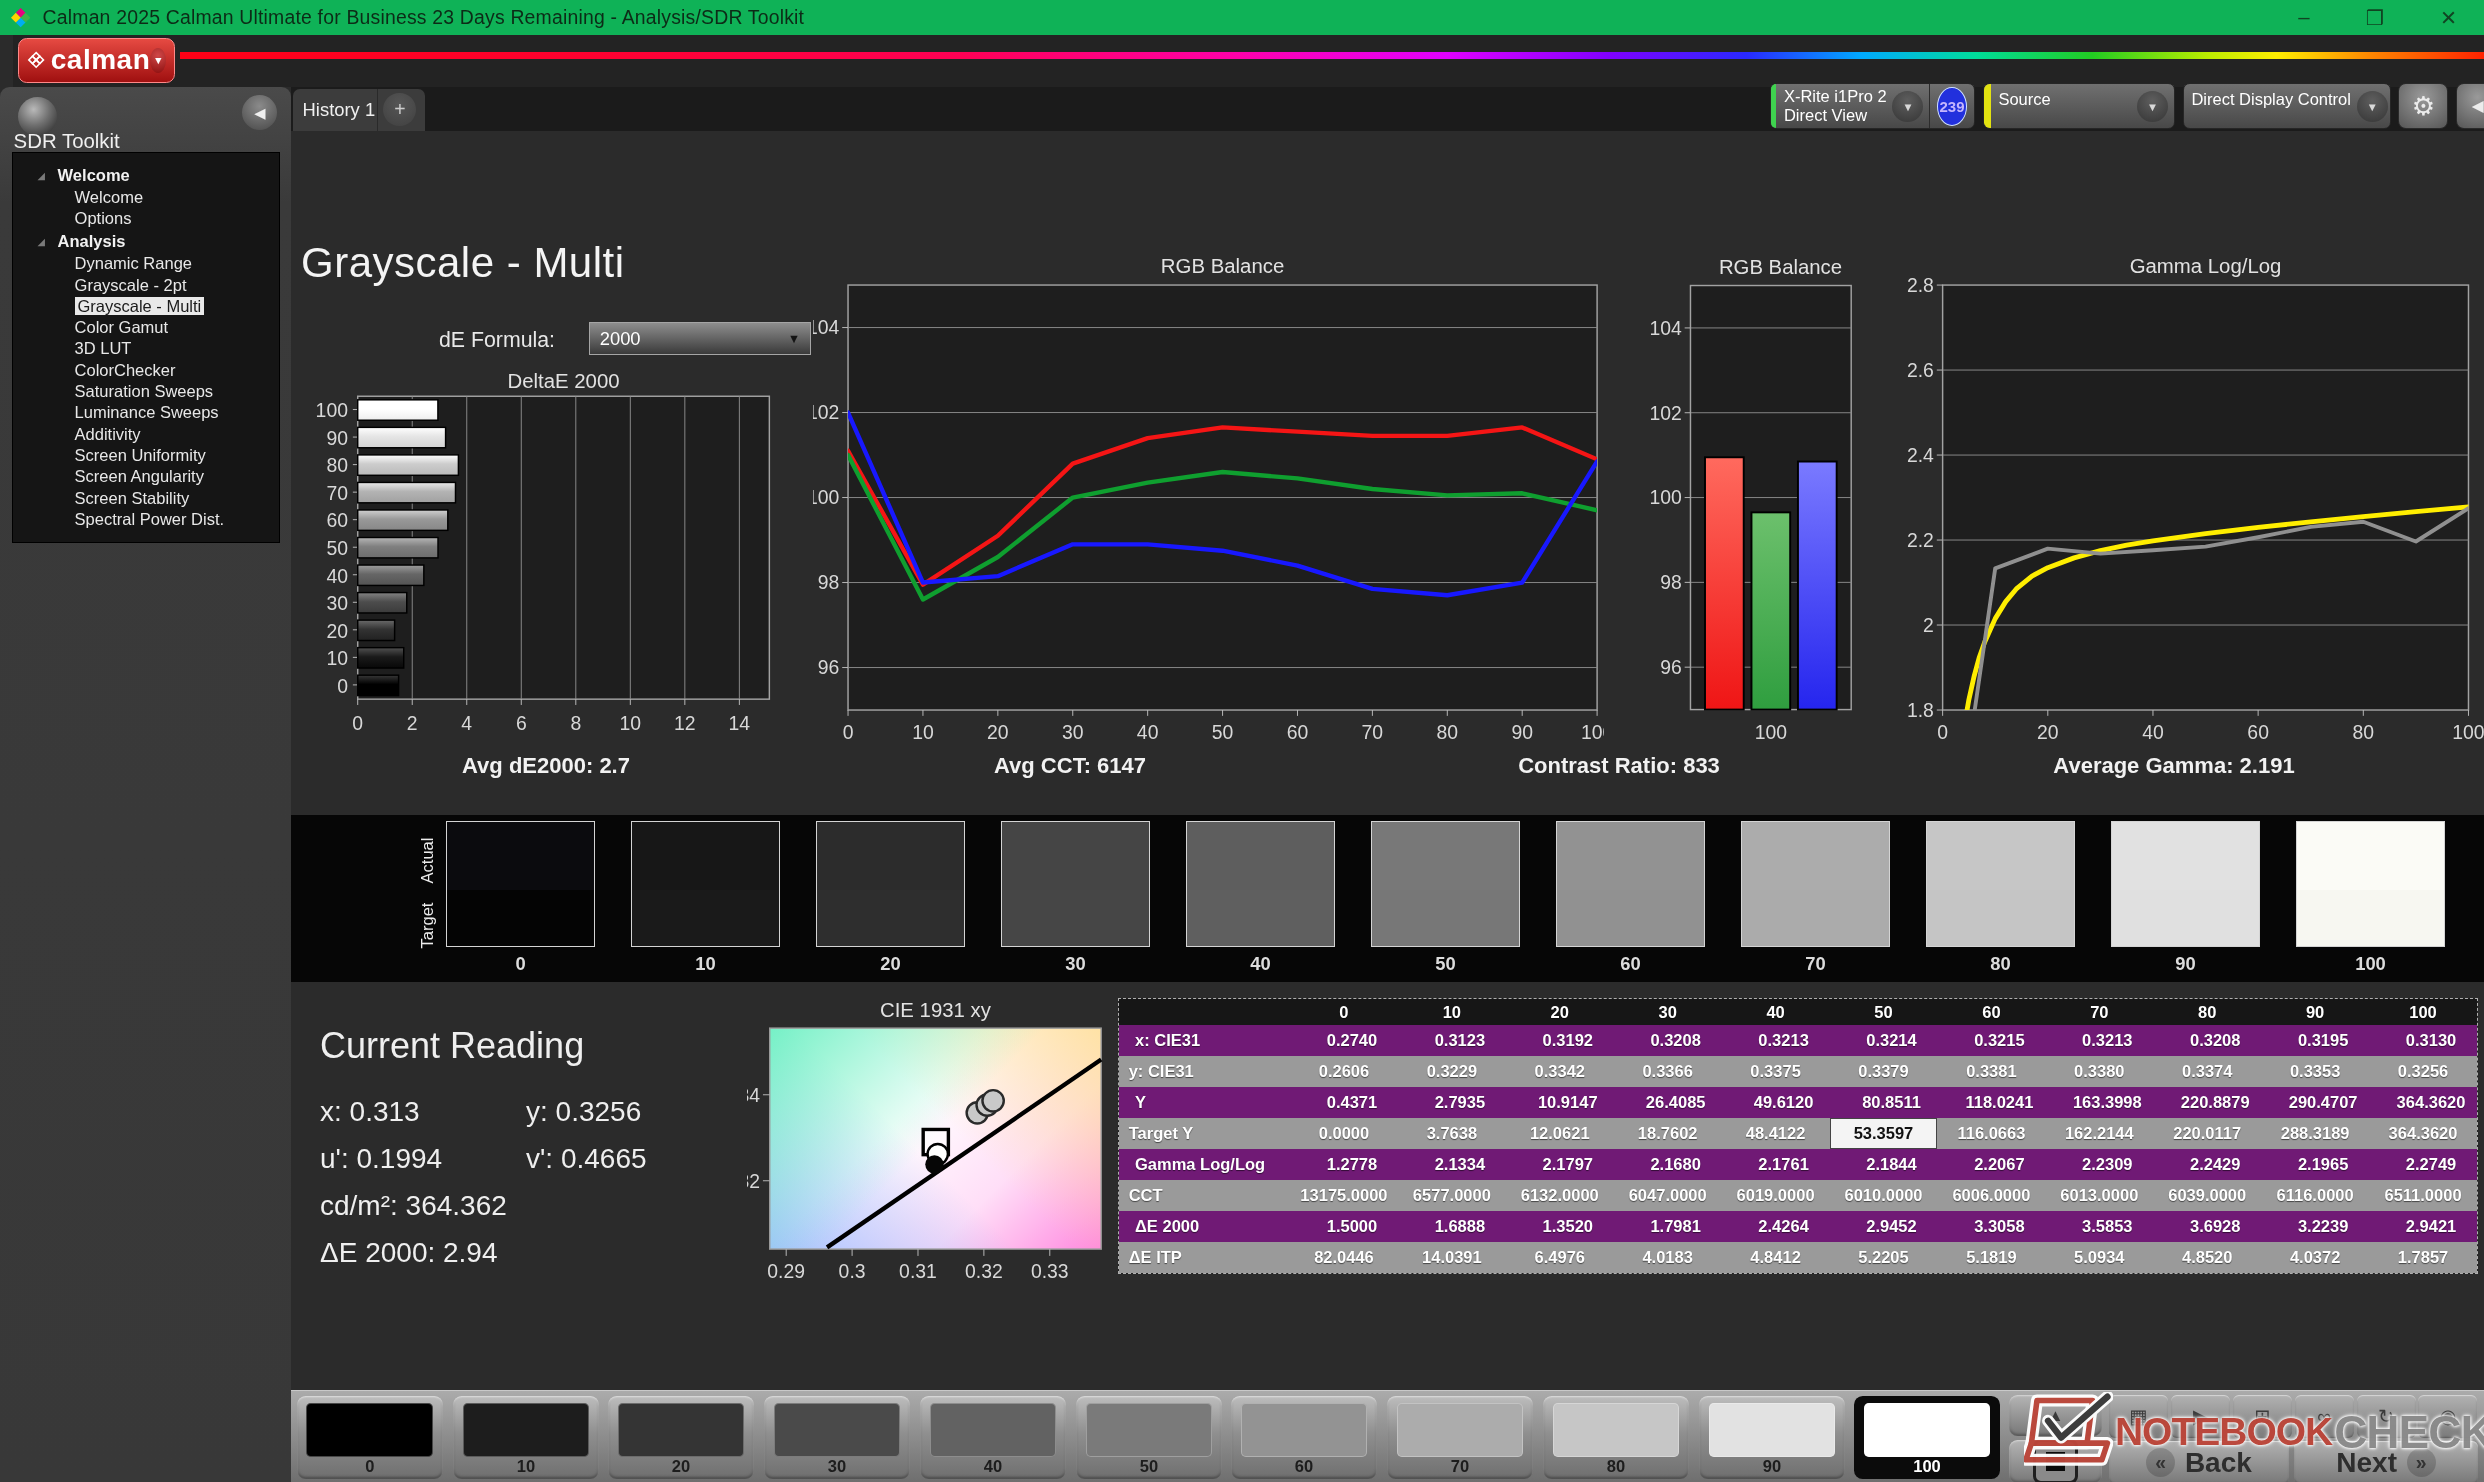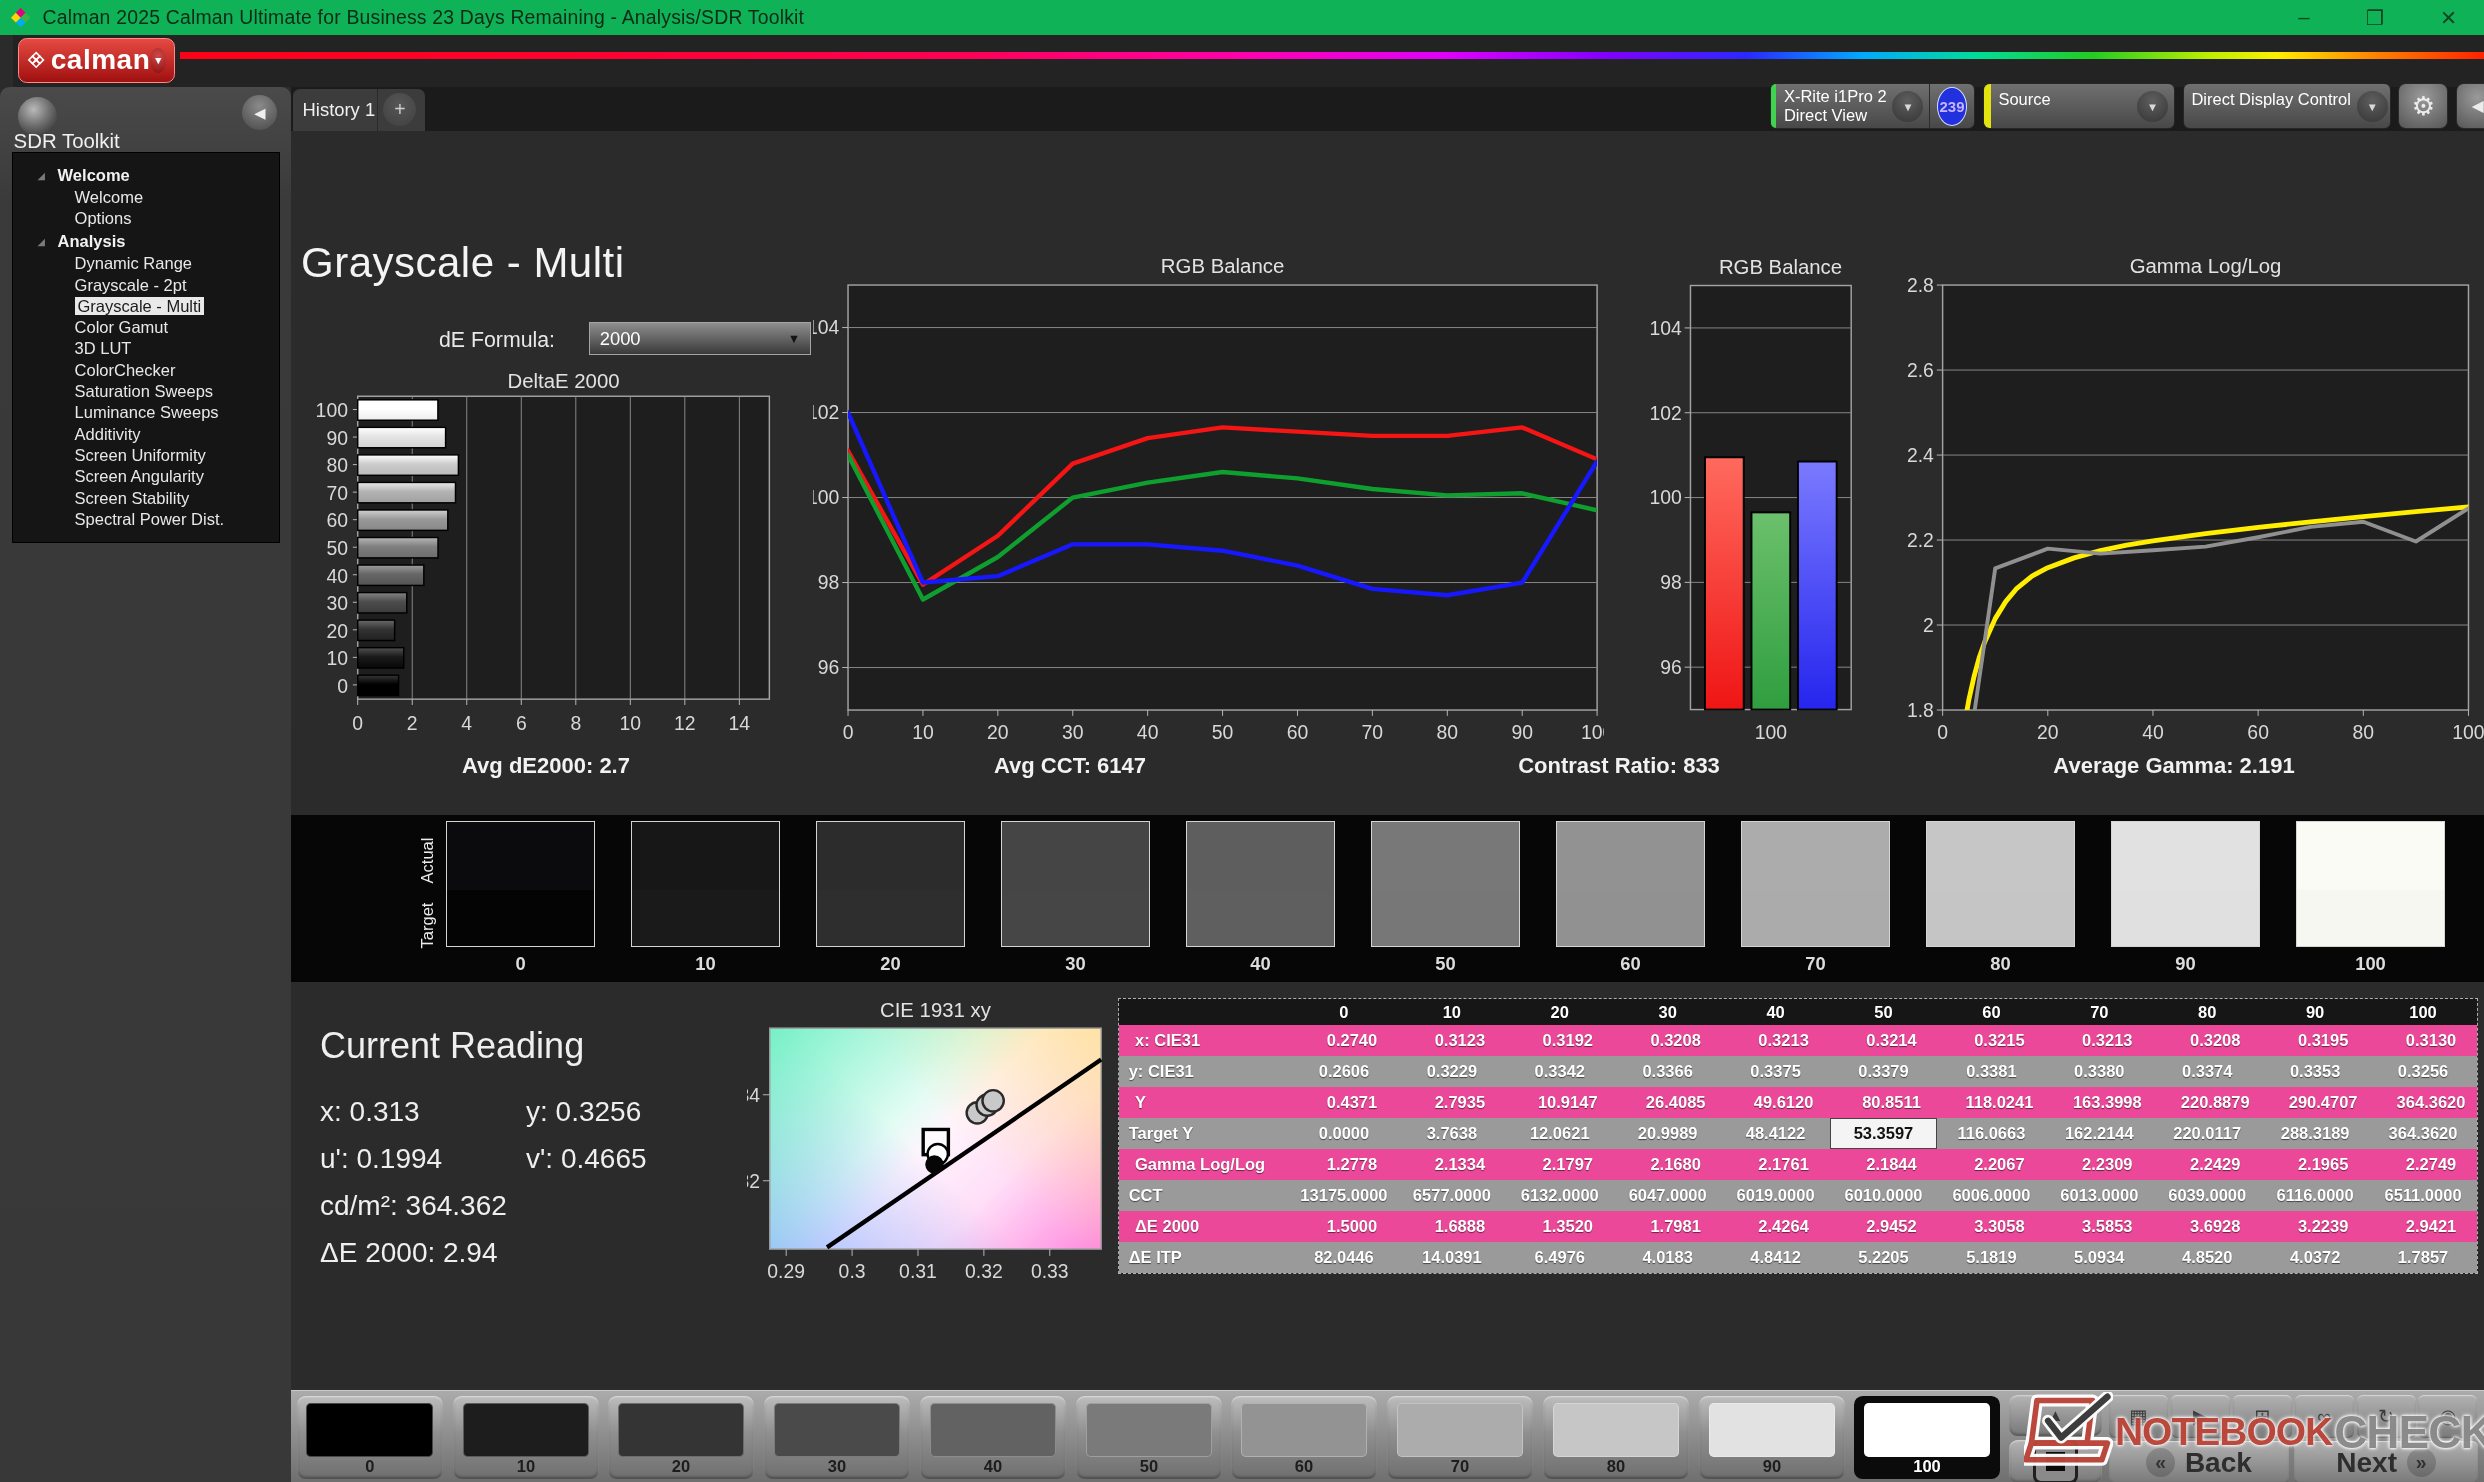--- a/index.html
+++ b/index.html
@@ -83,21 +83,21 @@
   .reading{position:absolute;left:320px;top:1025px;color:#efefef;}
   .reading h2{margin:0 0 21.3px 0;font-size:36px;font-weight:300;}
   .reading-row{display:grid;grid-template-columns:206px auto;font-size:28px;font-weight:400;height:47px;align-items:center;}
   
   .datatable{position:absolute;left:1118px;top:998px;width:1360px;border:1.9px dashed #afafaf;box-sizing:border-box;
              display:grid;grid-template-columns:171px repeat(11,1fr);background:#222;}
   .datatable .cell{display:flex;align-items:center;justify-content:center;font-size:16.5px;font-weight:700;color:#fff;
              height:31px;text-shadow:0 1px 1px rgba(0,0,0,.55);white-space:nowrap;}
   .datatable .th{height:26px;background:#161616;}
   .datatable .rowlabel{justify-content:flex-start;padding-left:9.7px;}
-  .datatable .dark{background:#ec4899;padding-left:16px;}
+  .datatable .dark{background:#701a75;padding-left:16px;}
   .datatable .light{background:#9a9a9a;}
   .datatable .hl{background:#f4f4f4;color:#111;text-shadow:none;outline:1px solid #444;outline-offset:-1.9px;}
   
   .bottombar{position:absolute;left:291px;top:1390px;right:0;bottom:0;background:linear-gradient(180deg,#ababab,#6e6e6e);
              border-top:1px solid #c9c9c9;}
   .patch-btn{position:absolute;top:4.9px;width:146px;height:83px;border-radius:8.7px;
              background:linear-gradient(180deg,#bdbdbd,#8f8f8f 45%,#6f6f6f);
              box-shadow:inset 0 1px 1.9px rgba(255,255,255,.55),inset 0 -1.9px 2.9px rgba(0,0,0,.35);}
   .patch-btn .chip{position:absolute;left:9.7px;right:9.7px;top:6.8px;height:54px;border-radius:4.9px;
              box-shadow:inset 0 0 0 1px rgba(255,255,255,.28);}
@@ -654,21 +654,21 @@
       <div class="cell dark">80.8511</div>
       <div class="cell dark">118.0241</div>
       <div class="cell dark">163.3998</div>
       <div class="cell dark">220.8879</div>
       <div class="cell dark">290.4707</div>
       <div class="cell dark">364.3620</div>
       <div class="cell rowlabel light">Target Y</div>
       <div class="cell light">0.0000</div>
       <div class="cell light">3.7638</div>
       <div class="cell light">12.0621</div>
-      <div class="cell light">20.9989</div>
+      <div class="cell light">18.7602</div>
       <div class="cell light">48.4122</div>
       <div class="cell light hl">53.3597</div>
       <div class="cell light">116.0663</div>
       <div class="cell light">162.2144</div>
       <div class="cell light">220.0117</div>
       <div class="cell light">288.3189</div>
       <div class="cell light">364.3620</div>
       <div class="cell rowlabel dark">Gamma Log/Log</div>
       <div class="cell dark">1.2778</div>
       <div class="cell dark">2.1334</div>

